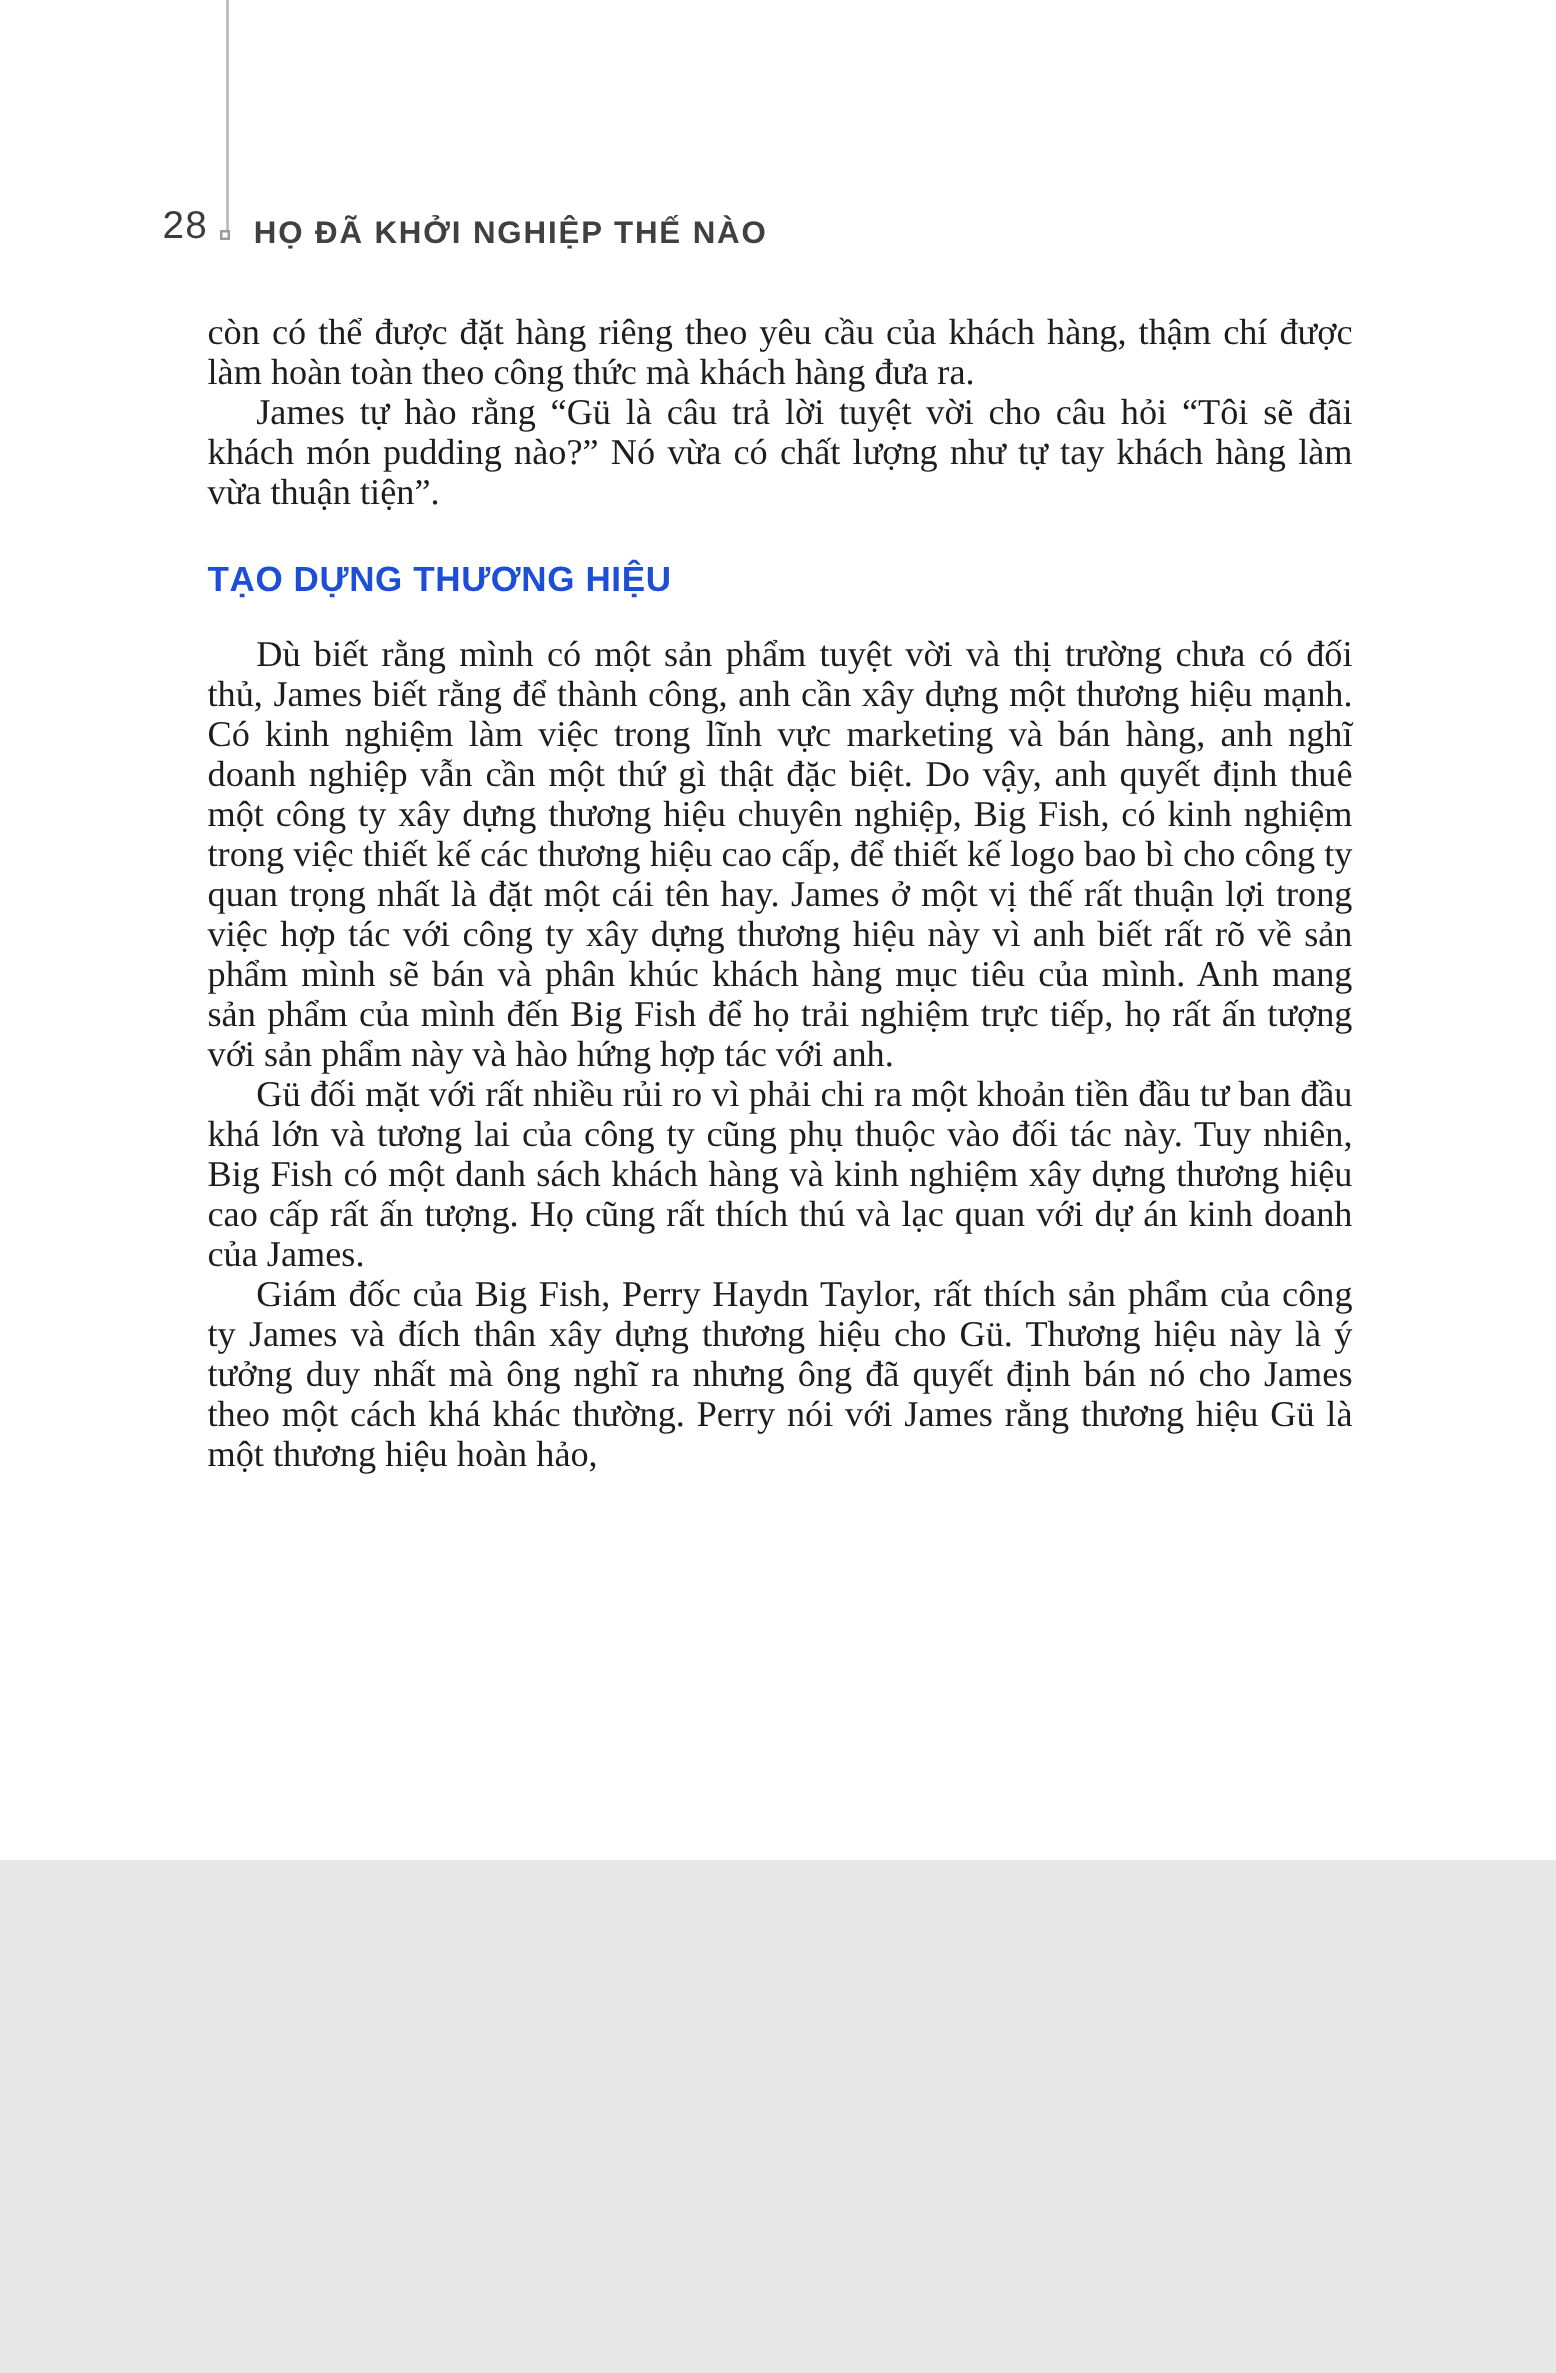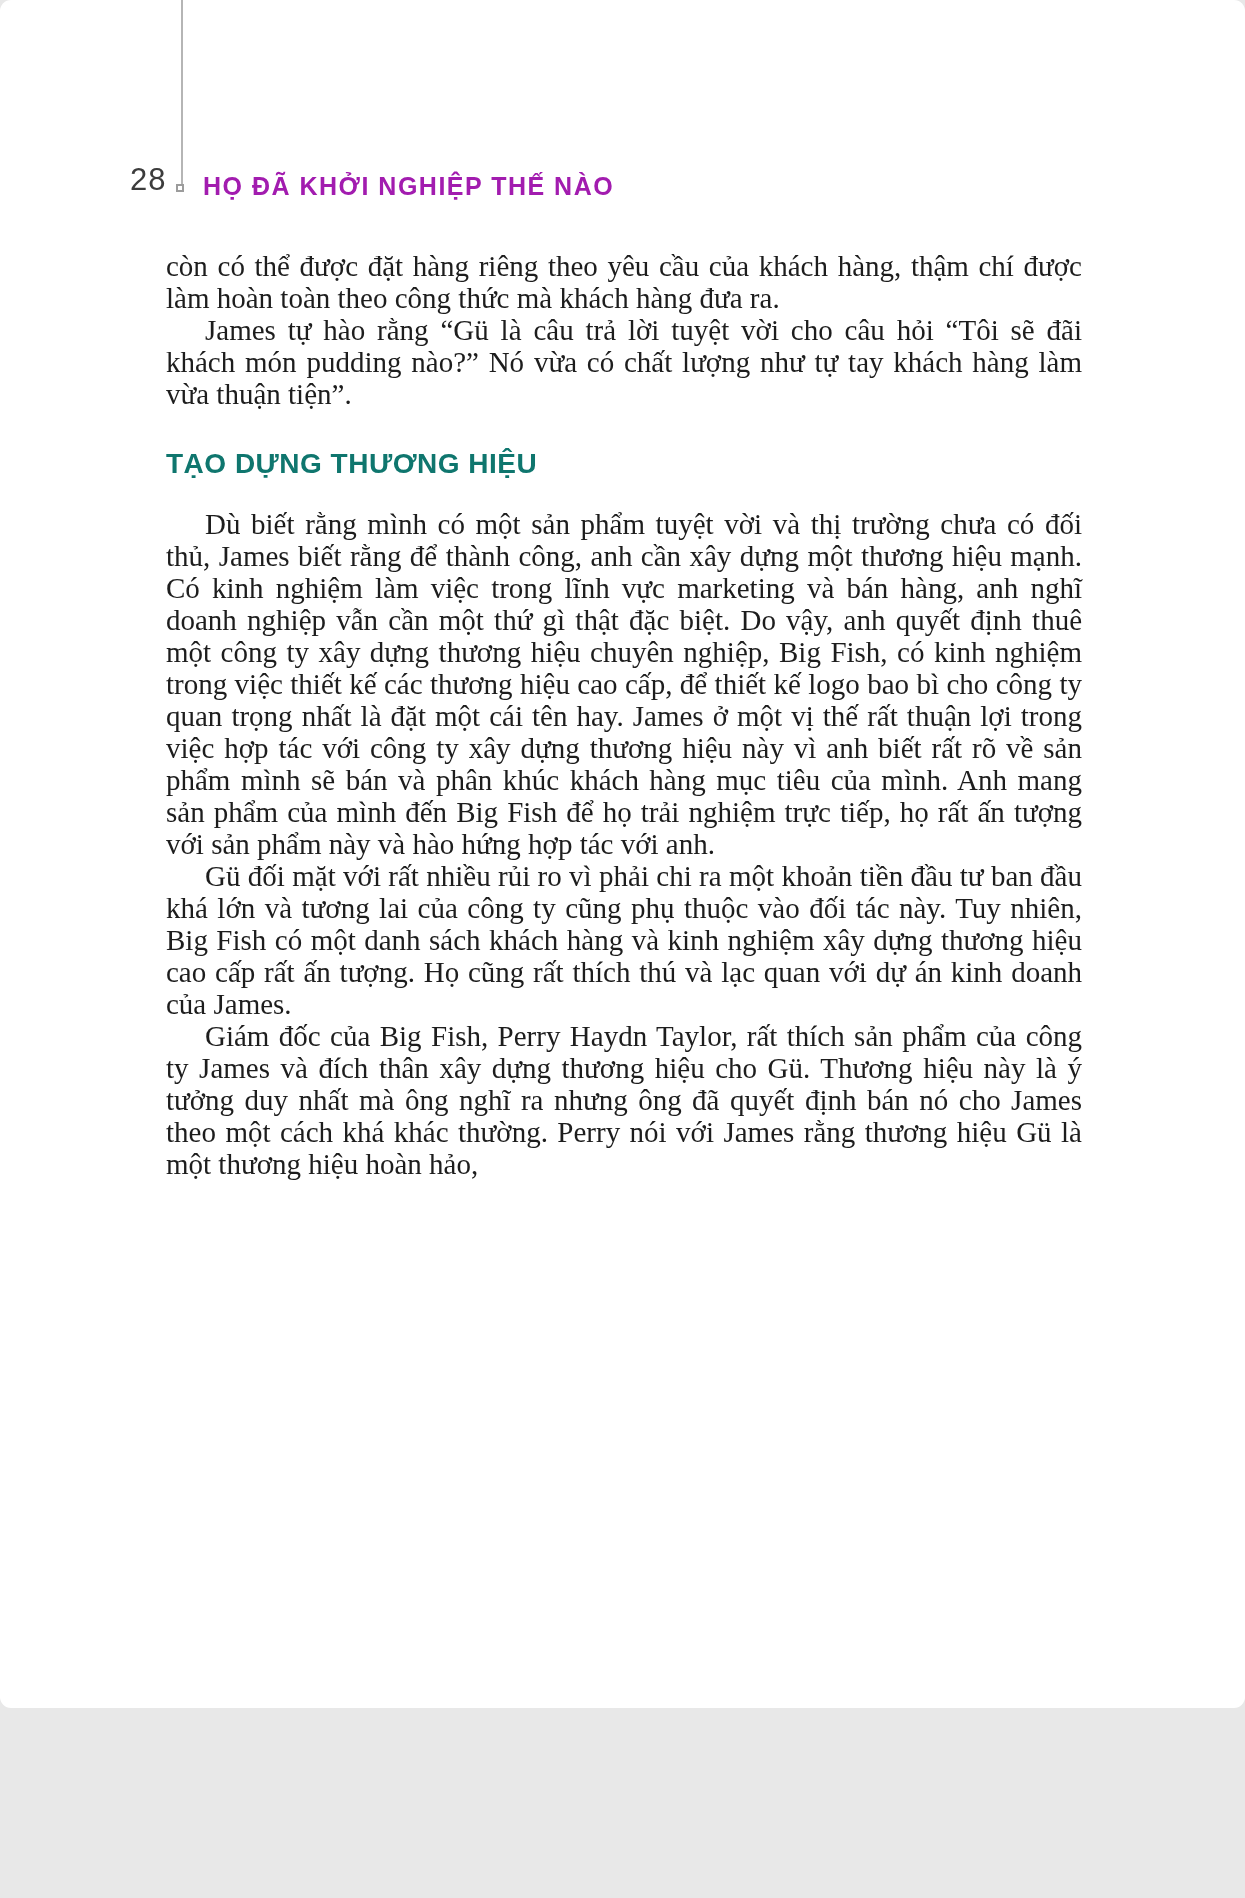--- a/index.html
+++ b/index.html
@@ -3,25 +3,24 @@
 <meta charset="utf-8">
 <style>
   html, body {
     margin: 0;
     padding: 0;
     background: #e8e8e8;
   }
   .page {
     position: relative;
     width: 1245px;
-    height: 1708px;
+    height: 1488px;
     background: #ffffff;
     overflow: hidden;
     font-family: "Liberation Serif", serif;
-    border-radius: 11px;
   }
   
   .page-number {
     position: absolute;
     left: 130px;
     top: 162px;
     font-family: "Liberation Sans", sans-serif;
     font-weight: 400;
     font-size: 31px;
     color: #3c3c3c;
@@ -46,21 +45,21 @@
     box-sizing: border-box;
   }
   .book-title {
     position: absolute;
     left: 203px;
     top: 172px;
     font-family: "Liberation Sans", sans-serif;
     font-weight: 700;
     font-size: 25px;
     letter-spacing: 1.5px;
-    color: #a21caf;
+    color: #404040;
     white-space: nowrap;
   }
   
   .content {
     position: absolute;
     left: 166px;
     top: 250px;
     width: 916px;
     color: #1d1d1d;
   }
@@ -72,21 +71,21 @@
     line-height: 32px;
     hyphens: none;
   }
   .content p.indent { text-indent: 39px; }
   .content p + p { }
   .section-heading {
     font-family: "Liberation Sans", sans-serif;
     font-weight: 700;
     font-size: 28px;
     letter-spacing: 0.5px;
-    color: #0f766e;
+    color: #1d4ed8;
     margin: 38px 0 28px 0;
     white-space: nowrap;
   }
 </style>
 </head>
 <body>
 
 <div class="page">
 
   <span class="page-number">28</span>

